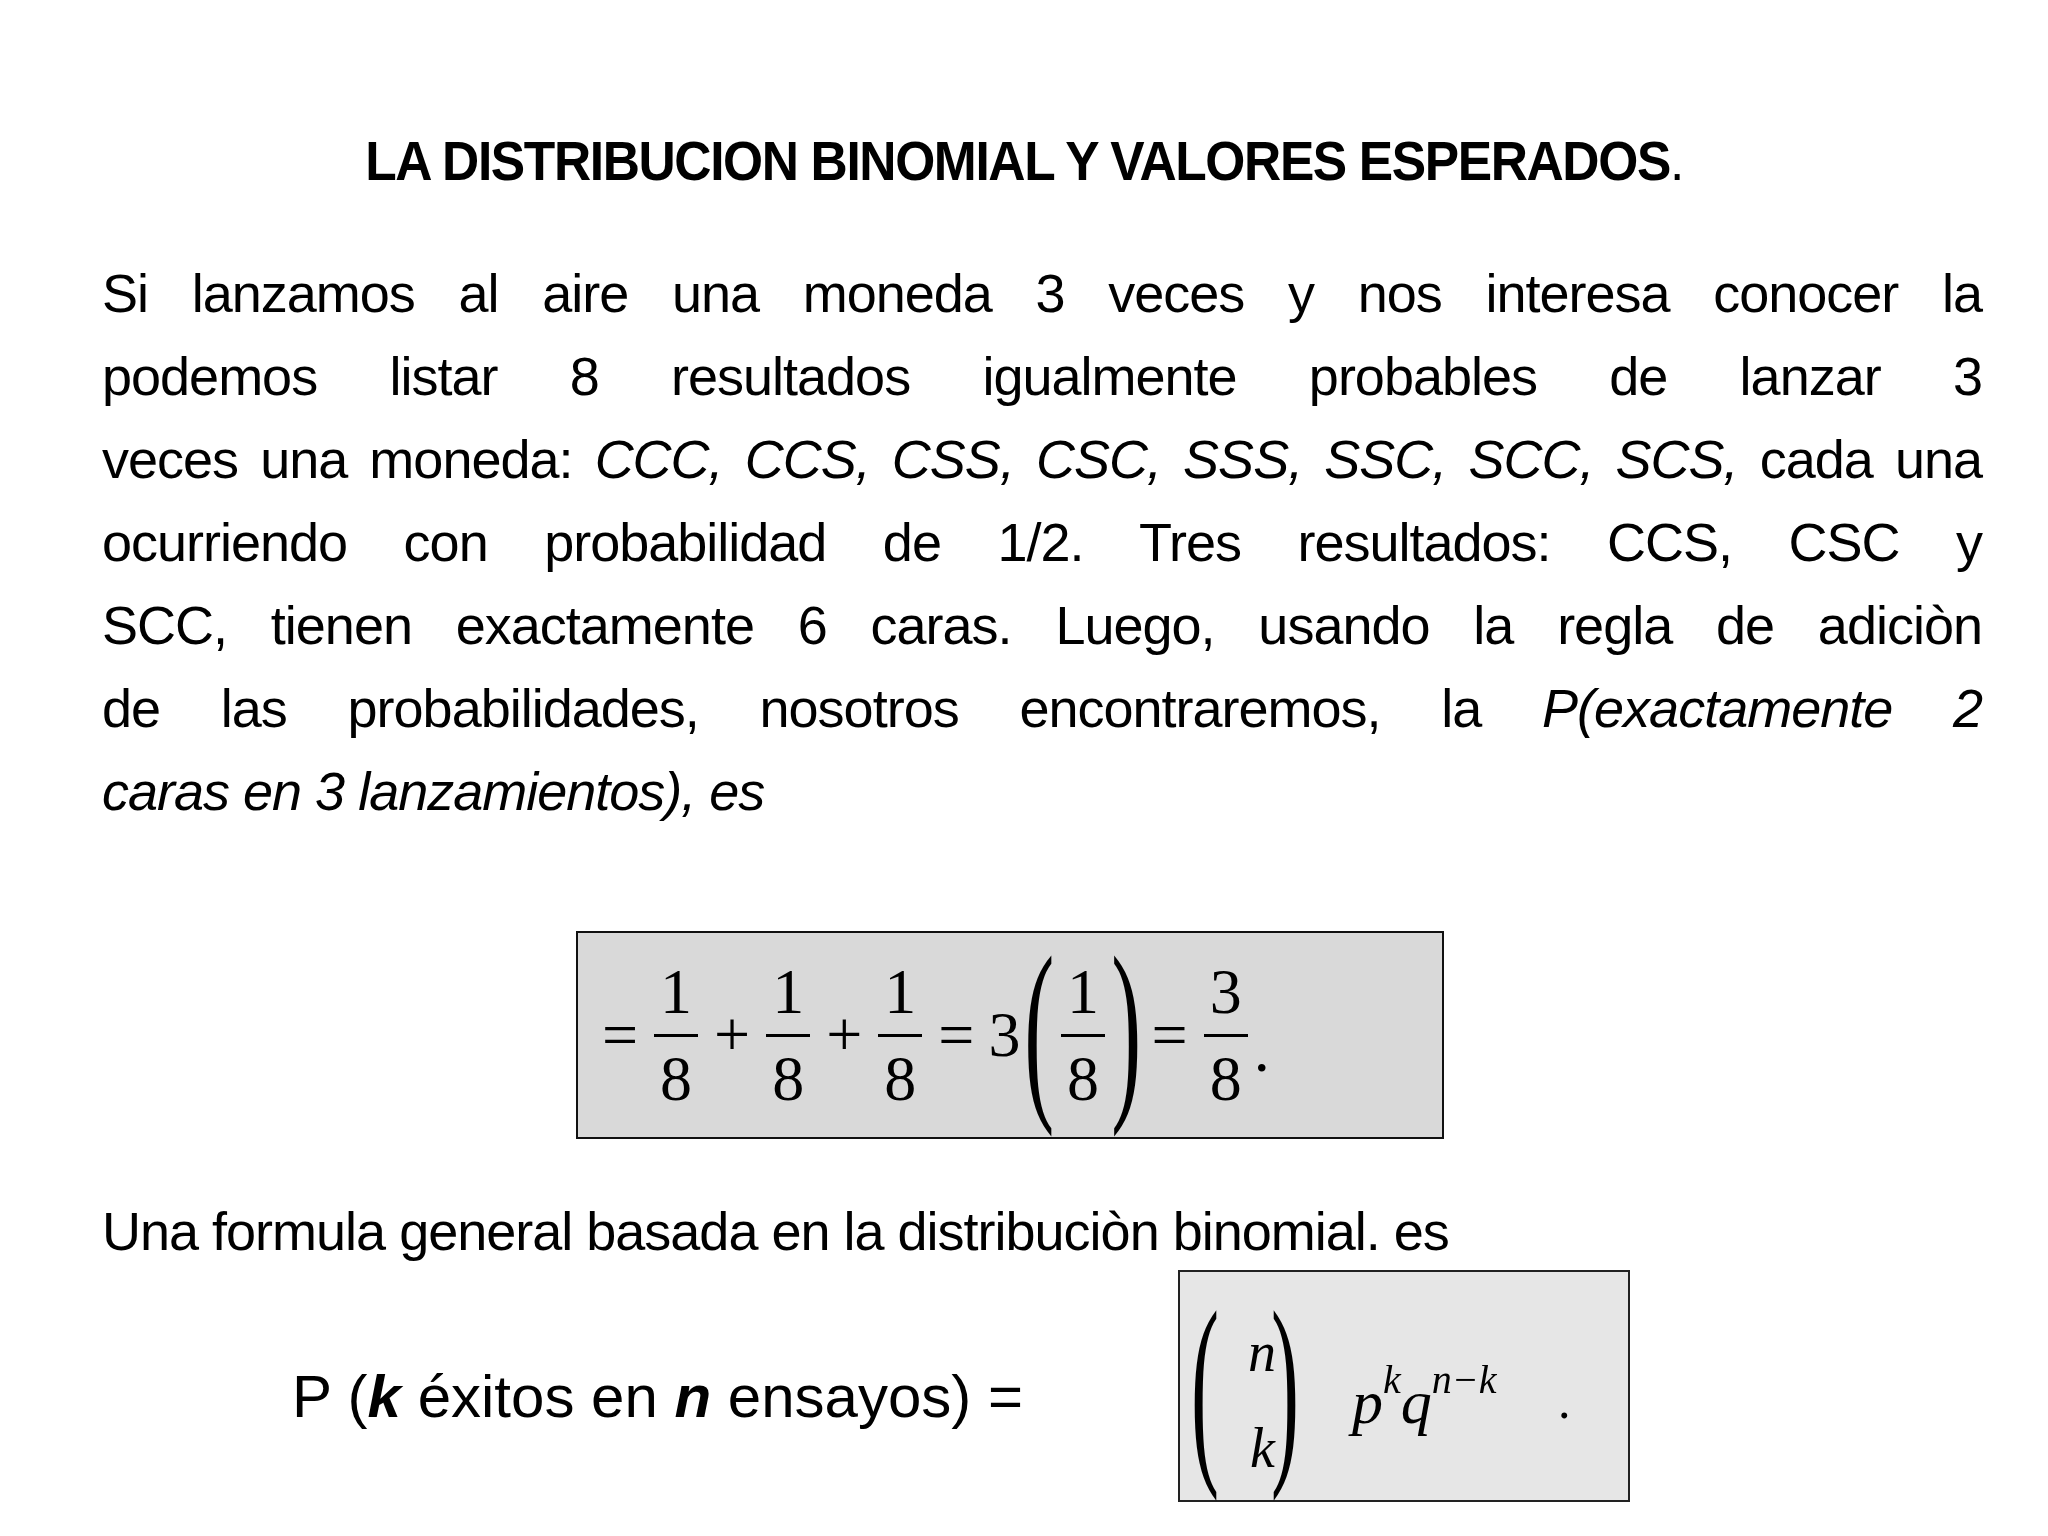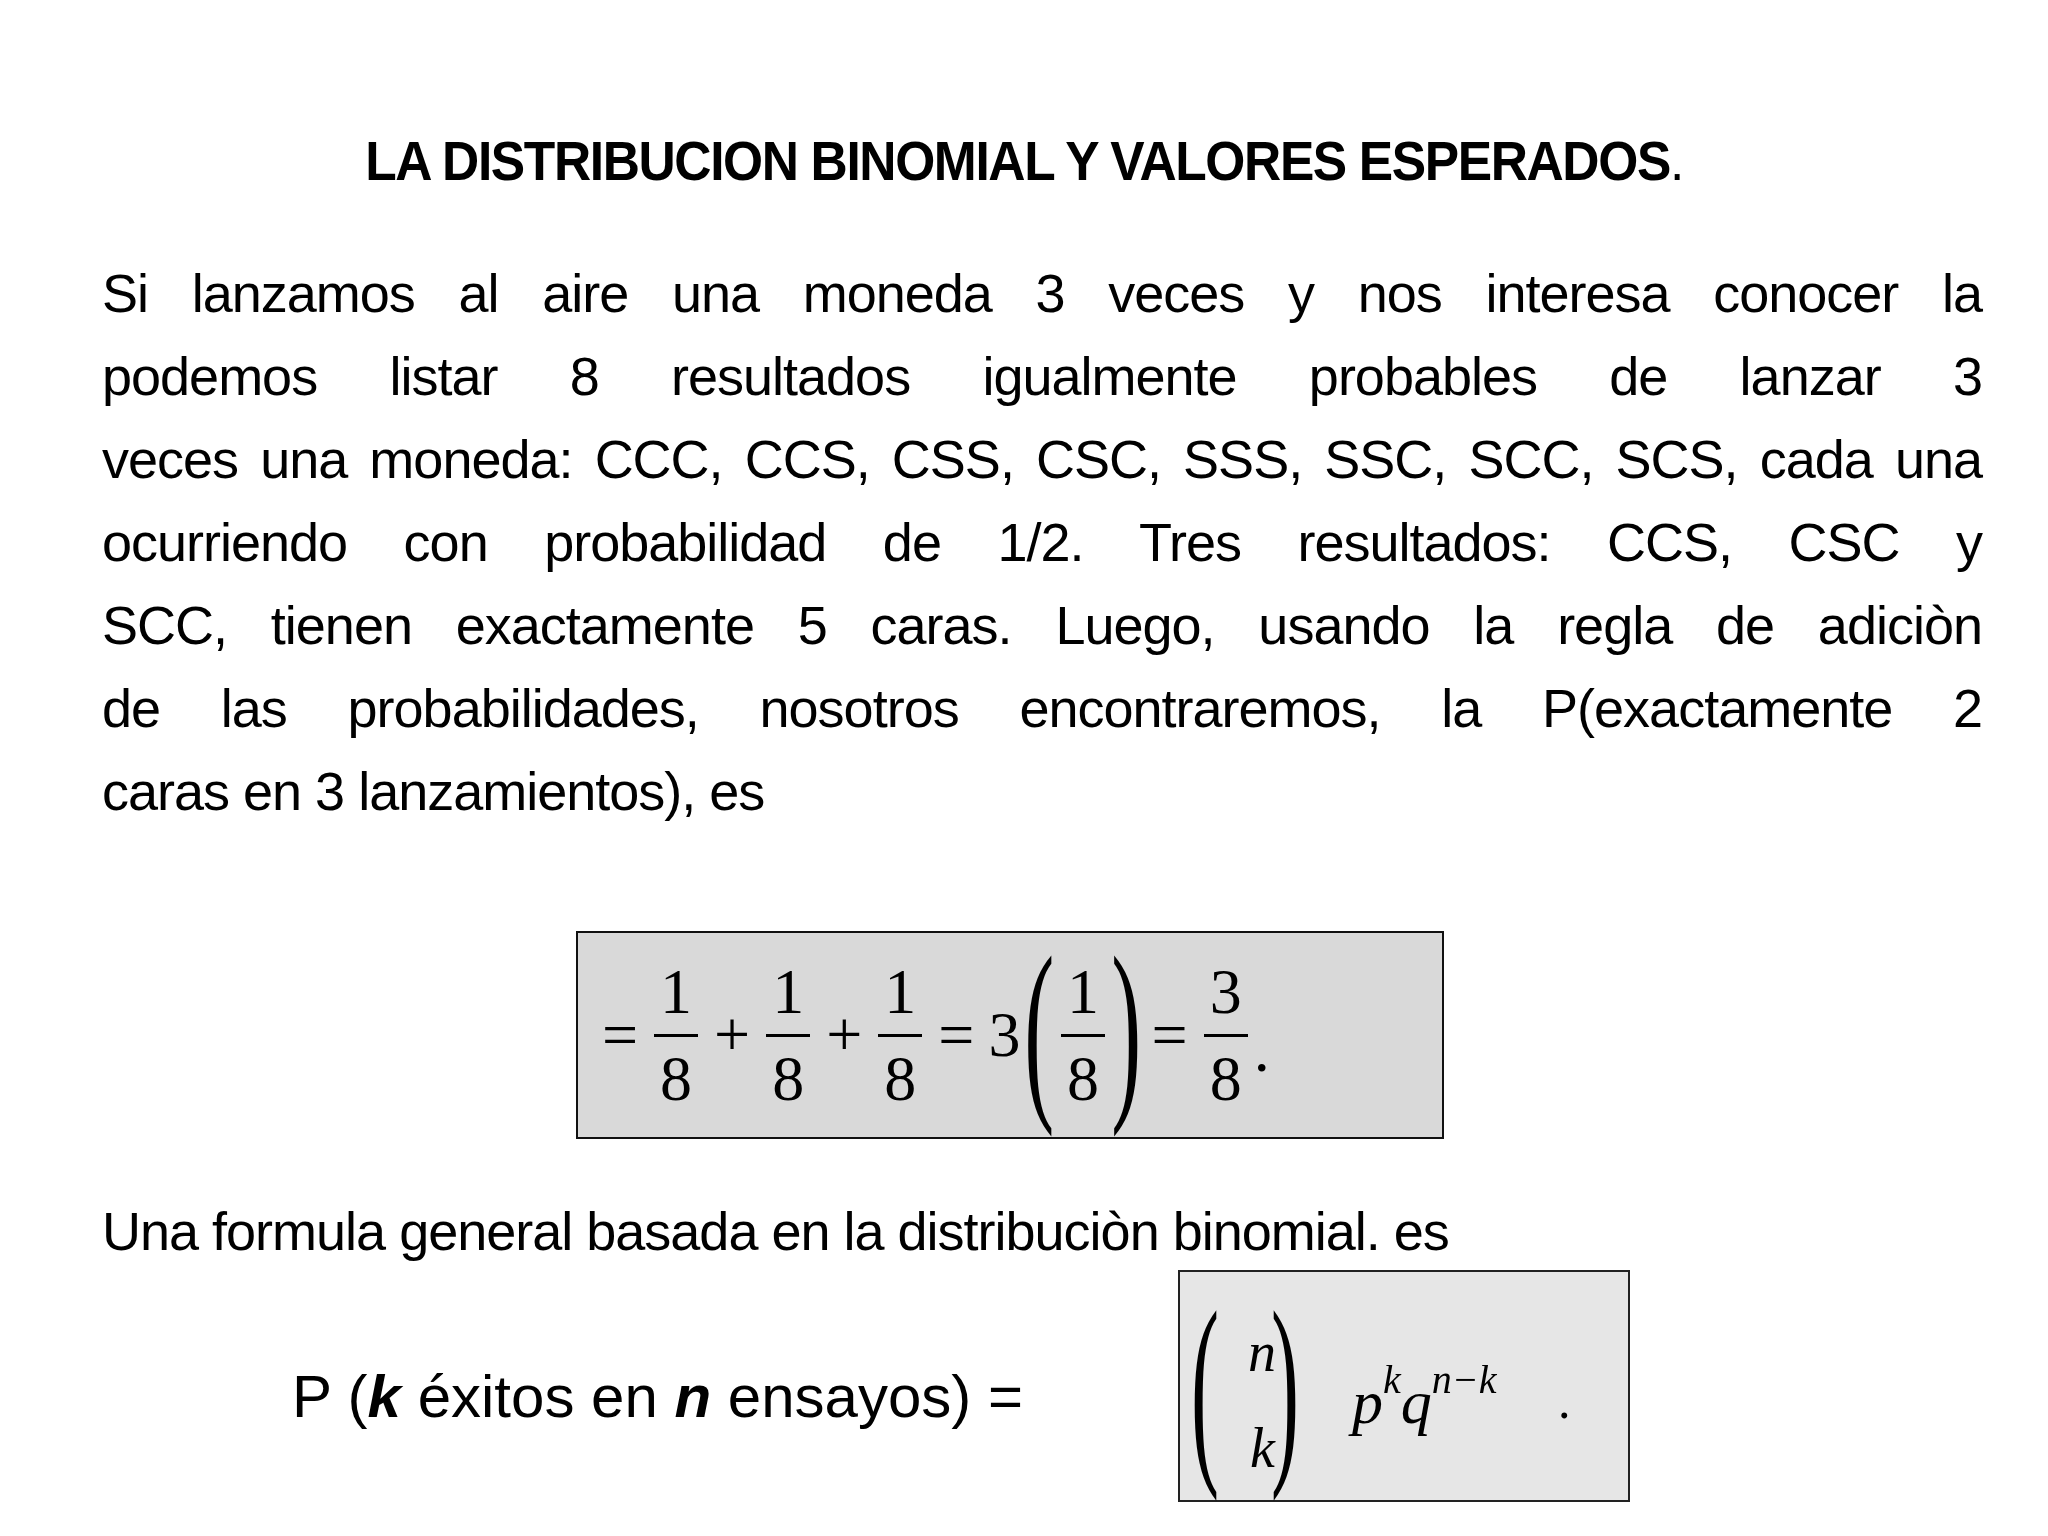--- a/index.html
+++ b/index.html
@@ -12,21 +12,21 @@
     }
     .title .dot { font-weight:normal; }
     .para {
       position:absolute; left:102px; top:252px; width:1880px;
       font-family:"Liberation Sans", sans-serif; font-size:54px; line-height:83px;
       text-align:justify; letter-spacing:-1px;
     }
     .para .line { display:block; text-align:justify; text-align-last:justify; white-space:nowrap; height:83px; }
     .para .line.last { text-align-last:left; }
     .para .line > span { white-space:pre; }
-    .it { }
+    .it { font-style:italic; }
     .eqbox1 {
       position:absolute; left:576px; top:931px; width:868px; height:208px;
       background:#d9d9d9; border:2px solid #111; box-sizing:border-box;
       font-family:"Liberation Serif", serif; display:flex; align-items:center; padding-left:14px;
     }
     .op { font-size:64px; margin:0 10px; line-height:1; }
     .frac { display:inline-flex; flex-direction:column; align-items:center; margin:0 6px; font-size:64px; line-height:1; }
     .frac .num { padding:0 4px; }
     .frac .bar { width:44px; height:3px; background:#000; margin:10px 0; }
     .paren { font-size:200px; line-height:1; font-weight:100; transform:scaleX(0.45); display:inline-block; margin:0 -18px; position:relative; top:-8px; }
@@ -58,21 +58,21 @@
 </head>
 <body>
 
 <div class="title"><span>LA DISTRIBUCION BINOMIAL Y VALORES ESPERADOS</span><span class="dot">.</span></div>
 
 <div class="para">
   <span class="line"><span>Si lanzamos al aire una moneda 3 veces y nos interesa conocer la</span></span>
   <span class="line"><span>podemos listar 8 resultados igualmente probables de lanzar 3</span></span>
   <span class="line"><span>veces una moneda: </span><span class="it">CCC, CCS, CSS, CSC, SSS, SSC, SCC, SCS,</span><span> cada una</span></span>
   <span class="line"><span>ocurriendo con probabilidad de 1/2. Tres resultados: CCS, CSC y</span></span>
-  <span class="line"><span>SCC, tienen exactamente 5 caras. Luego, usando la regla de adiciòn</span></span>
+  <span class="line"><span>SCC, tienen exactamente 6 caras. Luego, usando la regla de adiciòn</span></span>
   <span class="line"><span>de las probabilidades, nosotros encontraremos, la </span><span class="it">P(exactamente 2</span></span>
   <span class="line last"><span class="it">caras en 3 lanzamientos), es</span></span>
 </div>
 
 <div class="eqbox1">
   <span class="op">=</span>
   <span class="frac">
       <span class="num">1</span>
       <span class="bar"></span>
       <span>8</span>

